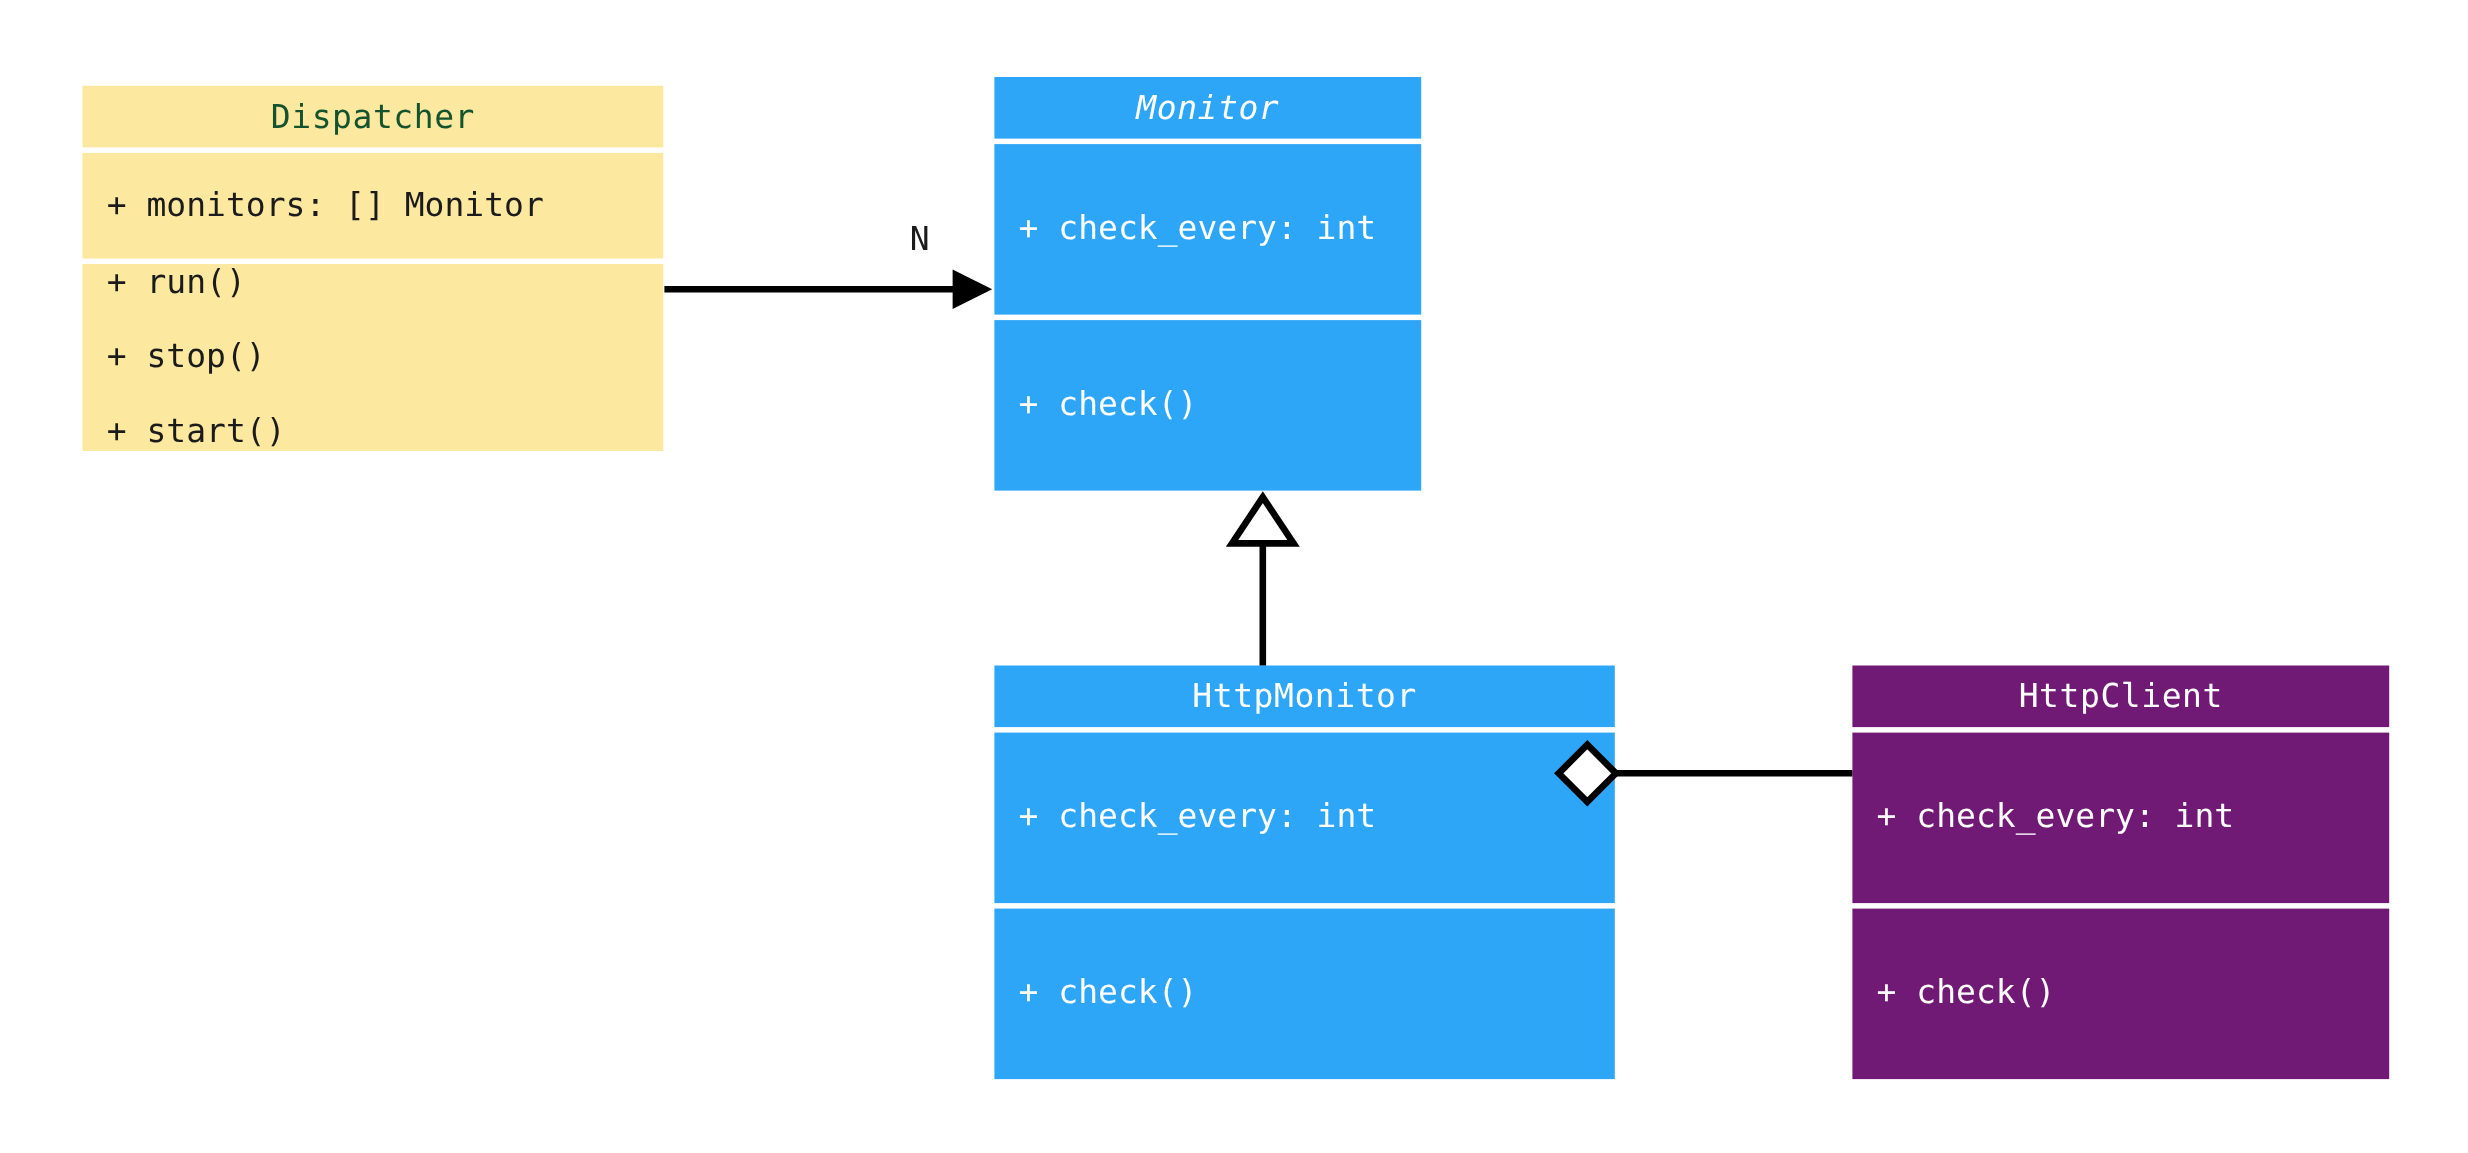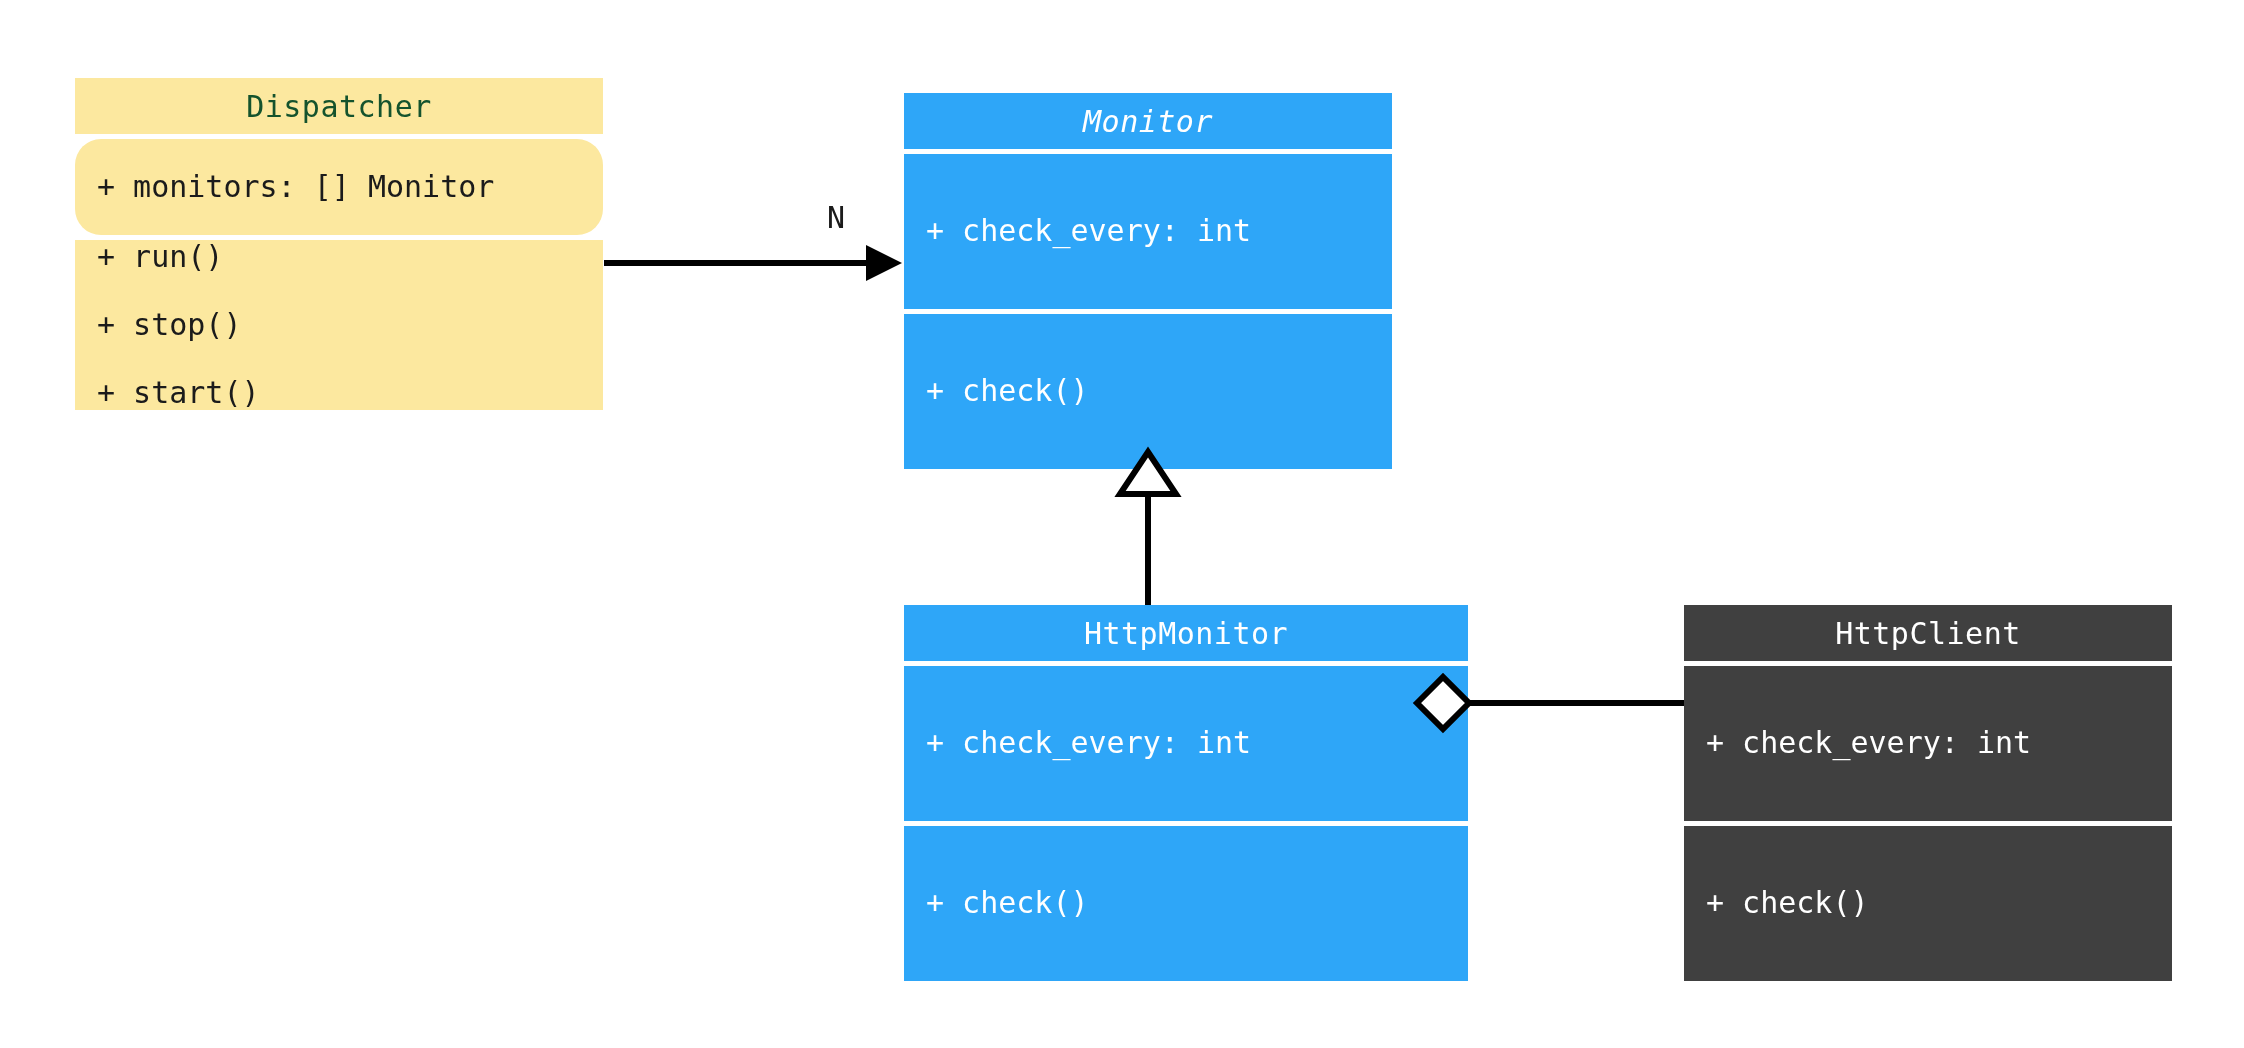--- a/index.html
+++ b/index.html
@@ -51,33 +51,33 @@
   .theme-yellow .uml-compartment { background: #fce89f; }
   .theme-yellow .uml-title { color: #14532d; }
   .theme-yellow .uml-row   { color: #1b1b1b; }
 
   
   .theme-blue .uml-compartment { background: #2ea6f8; }
   .theme-blue .uml-title { color: #ffffff; }
   .theme-blue .uml-row   { color: #ffffff; }
 
   
-  .theme-green .uml-compartment { background: #404040; }
+  .theme-green .uml-compartment { background: #701a75; }
   .theme-green .uml-title { color: #ffffff; }
   .theme-green .uml-row   { color: #ffffff; }
 
   .is-abstract { font-style: italic; }
 
   
   #class-dispatcher  { left: 75px;  top: 78px;  width: 528px; }
   #class-dispatcher  .cmp-title { height: 56px; }
-  #class-dispatcher  .cmp-attrs { height: 96px; border-radius: 26px; }
+  #class-dispatcher  .cmp-attrs { height: 96px; }
   #class-dispatcher  .cmp-ops   { height: 170px; justify-content: space-between; }
 
-  #class-monitor     { left: 904px; top: 93px;  width: 488px; }
+  #class-monitor     { left: 904px; top: 70px;  width: 388px; }
   #class-monitor     .cmp-title { height: 56px; }
   #class-monitor     .cmp-attrs { height: 155px; }
   #class-monitor     .cmp-ops   { height: 155px; }
 
   #class-httpmonitor { left: 904px; top: 605px; width: 564px; }
   #class-httpmonitor .cmp-title { height: 56px; }
   #class-httpmonitor .cmp-attrs { height: 155px; }
   #class-httpmonitor .cmp-ops   { height: 155px; }
 
   #class-httpclient  { left: 1684px; top: 605px; width: 488px; }

